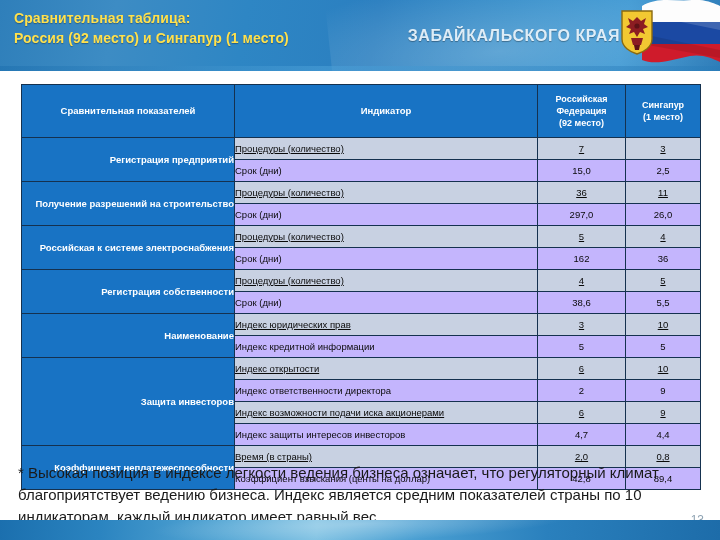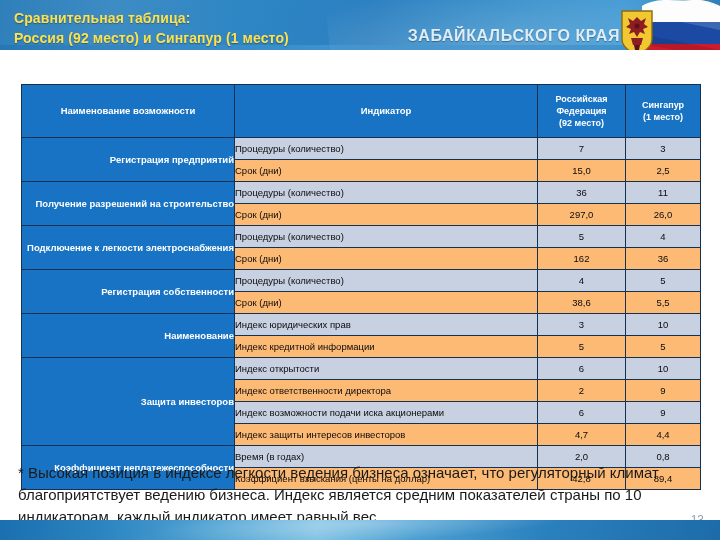--- a/index.html
+++ b/index.html
@@ -21,21 +21,21 @@
     width: 720px;
     height: 540px;
     background: #ffffff;
   }
 
   
   .header {
     position: absolute;
     left: 0; top: 0;
     width: 720px;
-    height: 50px;
+    height: 71px;
     background: linear-gradient(100deg,
         #2f7fba 0%, #3d8cc4 16%, #2e86c4 34%,
         #2b7fc0 52%, #2f8ac8 70%, #3a96d2 86%, #2d7cb8 100%);
     overflow: hidden;
   }
   .header::before {
     
     content: "";
     position: absolute;
     left: 330px; top: -30px;
@@ -158,22 +158,22 @@
     height: 21px;
     line-height: 1.2;
   }
   td.val {
     font-size: 9.5px;
     color: #0a0a0a;
     text-align: center;
     height: 21px;
     line-height: 1.2;
   }
-  tr.odd td.ind, tr.odd td.val { background: #c8d1e2; }
-  tr.even td.ind, tr.even td.val { background: #fdba74; }
+  tr.odd td.ind, tr.odd td.val { background: #c8d1e2; text-decoration: underline; }
+  tr.even td.ind, tr.even td.val { background: #c4b5fd; }
 
   
   .footnote {
     position: absolute;
     left: 18px; top: 462px;
     width: 648px;
     font-size: 15px;
     color: #1a1a1a;
     line-height: 1.45;
   }
@@ -254,21 +254,21 @@
   <div class="table-wrap">
     <table class="cmp">
       <colgroup>
         <col class="c-name">
           <col class="c-ind">
           <col class="c-rf">
           <col class="c-sg">
       </colgroup>
       <thead>
         <tr>
-          <th>Наименование возможности</th>
+          <th>Сравнительная показателей</th>
           <th>Индикатор</th>
           <th class="th-rf">
             <div>Российская</div>
             <div>Федерация</div>
             <div>(92 место)</div>
           </th>
           <th class="th-sg">
             <div>Сингапур</div>
             <div>(1 место)</div>
           </th>
@@ -291,21 +291,21 @@
             <td class="ind">Процедуры (количество)</td>
             <td class="val">36</td>
             <td class="val">11</td>
           </tr>
           <tr class="even">
             <td class="ind">Срок (дни)</td>
             <td class="val">297,0</td>
             <td class="val">26,0</td>
           </tr>
           <tr class="odd">
-            <td class="group" rowspan="2">Подключение к легкости электроснабжения</td>
+            <td class="group" rowspan="2">Российская к системе электроснабжения</td>
             <td class="ind">Процедуры (количество)</td>
             <td class="val">5</td>
             <td class="val">4</td>
           </tr>
           <tr class="even">
             <td class="ind">Срок (дни)</td>
             <td class="val">162</td>
             <td class="val">36</td>
           </tr>
           <tr class="odd">
@@ -346,21 +346,21 @@
             <td class="val">6</td>
             <td class="val">9</td>
           </tr>
           <tr class="even">
             <td class="ind">Индекс защиты интересов инвесторов</td>
             <td class="val">4,7</td>
             <td class="val">4,4</td>
           </tr>
           <tr class="odd">
             <td class="group" rowspan="2">Коэффициент неплатежеспособности</td>
-            <td class="ind">Время (в годах)</td>
+            <td class="ind">Время (в страны)</td>
             <td class="val">2,0</td>
             <td class="val">0,8</td>
           </tr>
           <tr class="even">
             <td class="ind">Коэффициент взыскания (центы на доллар)</td>
             <td class="val">42,8</td>
             <td class="val">89,4</td>
           </tr>
         </tbody>
     </table>

